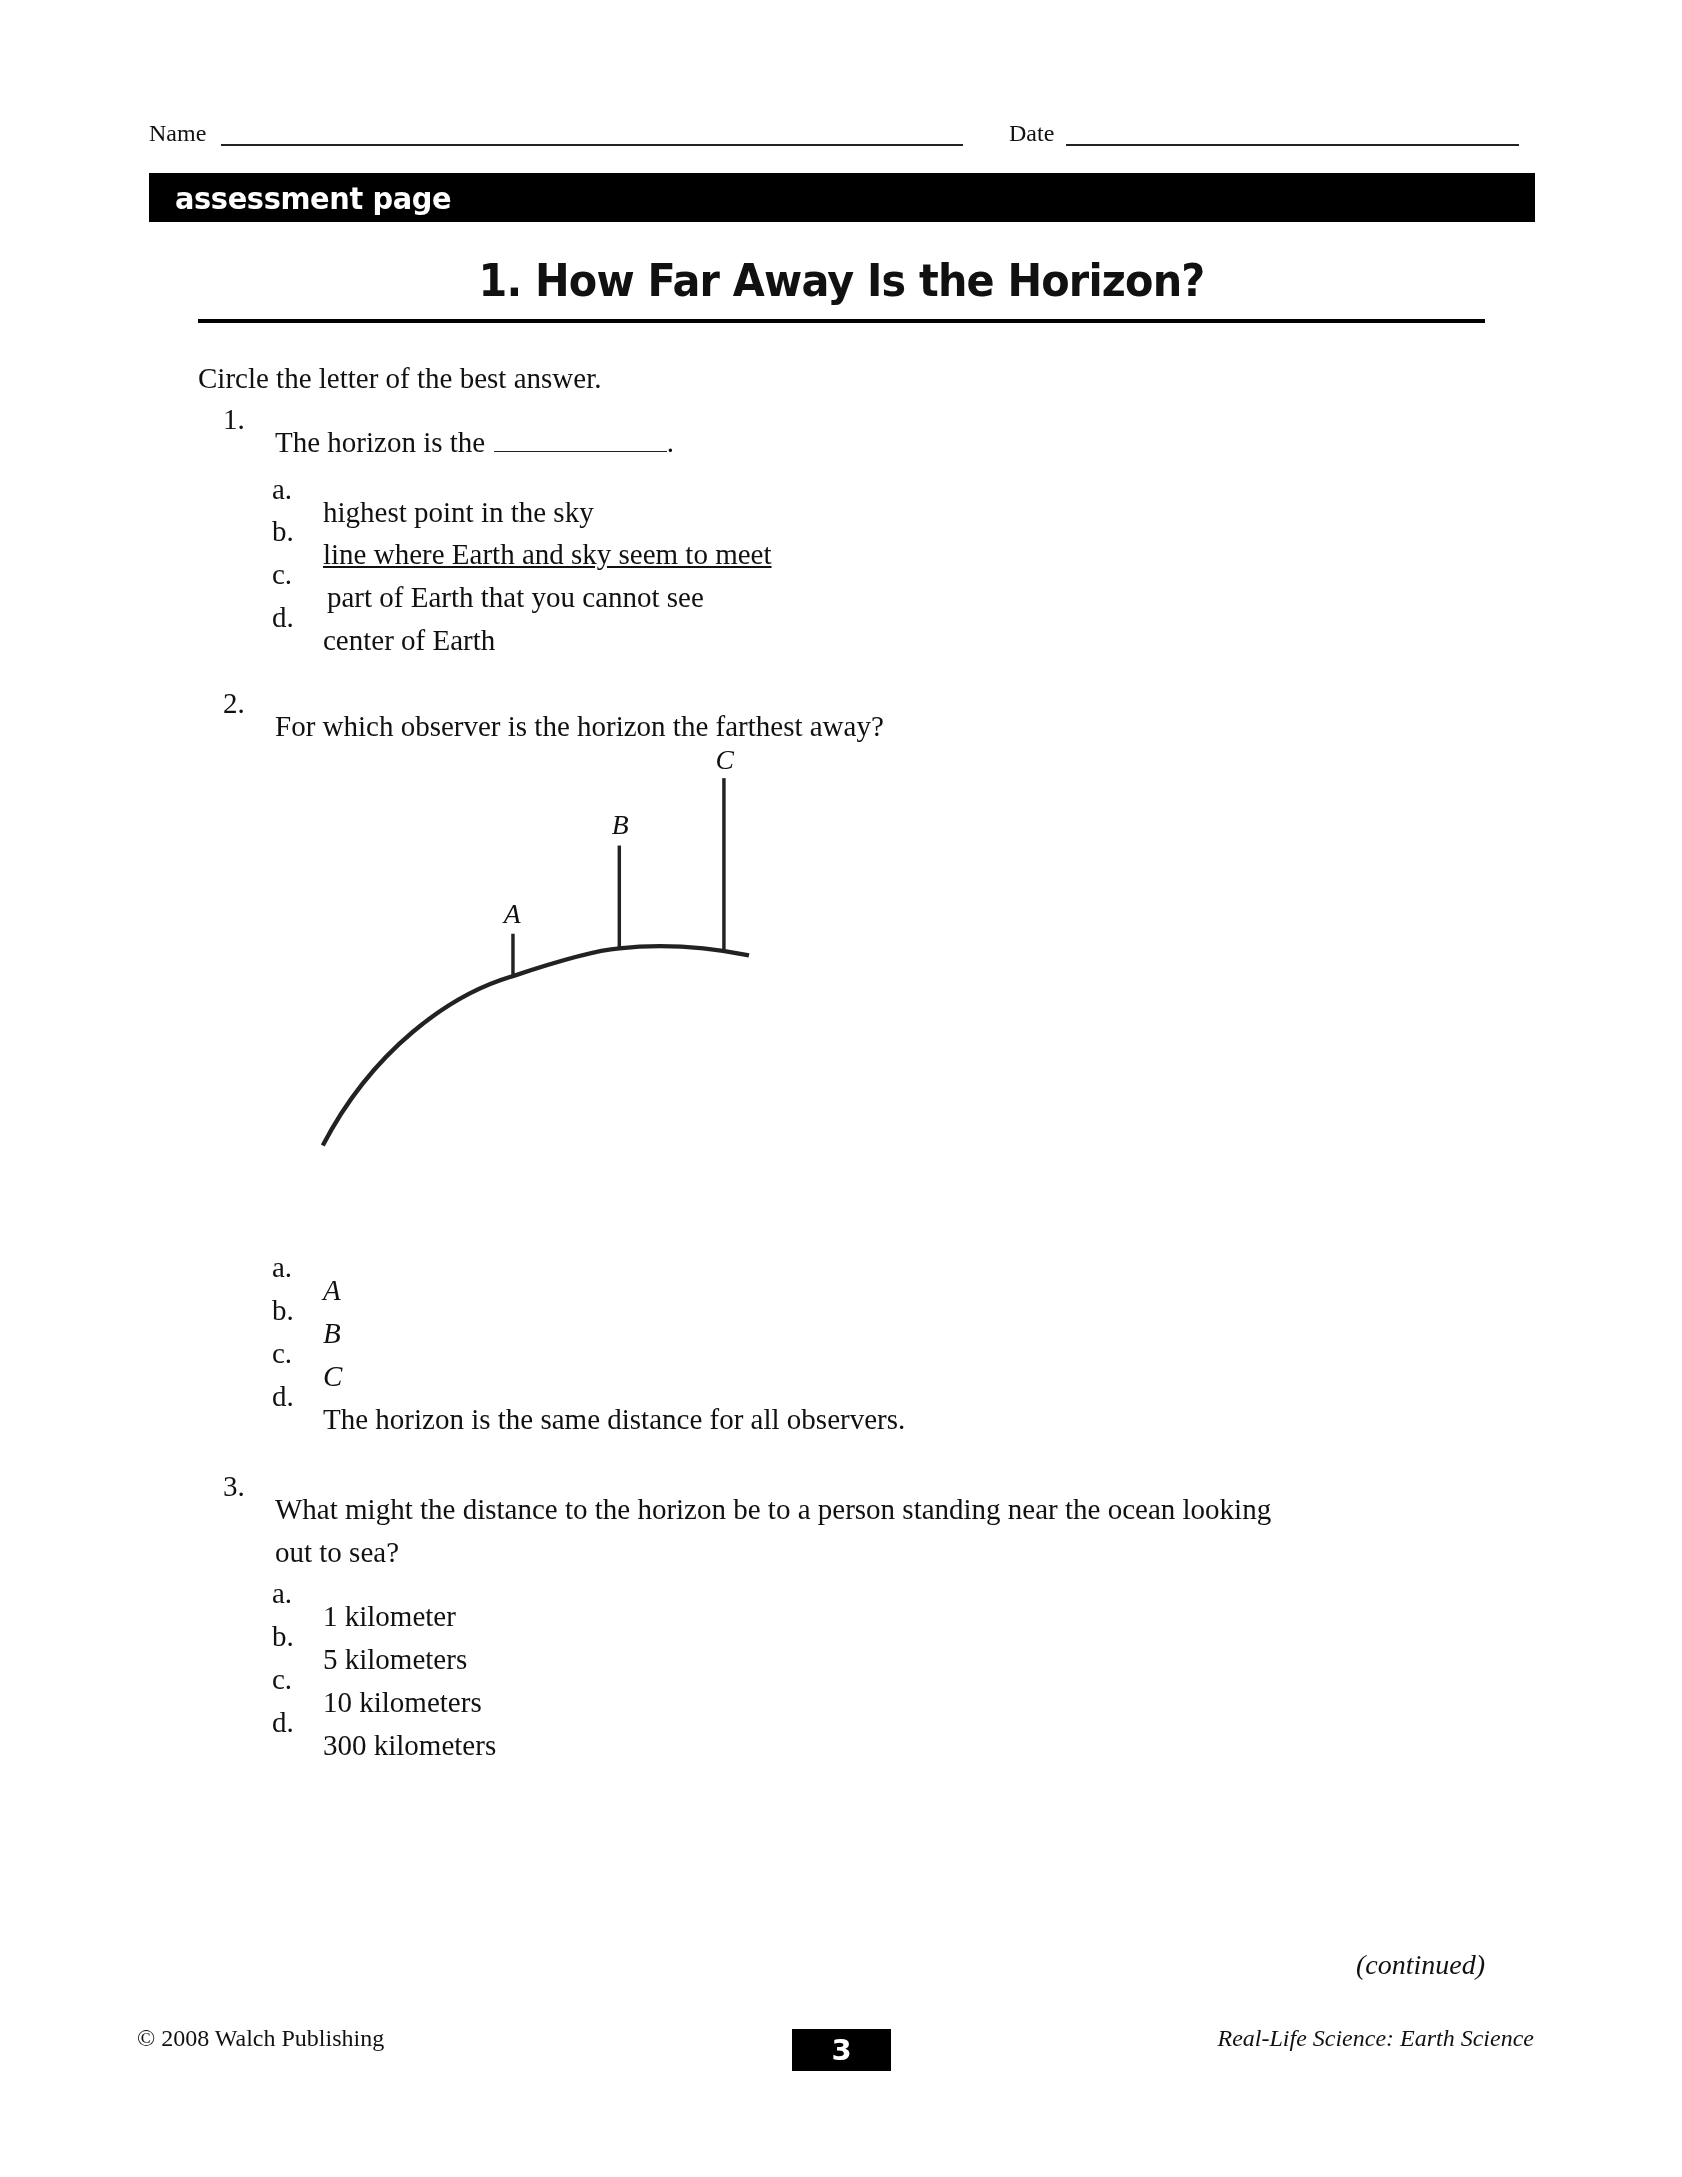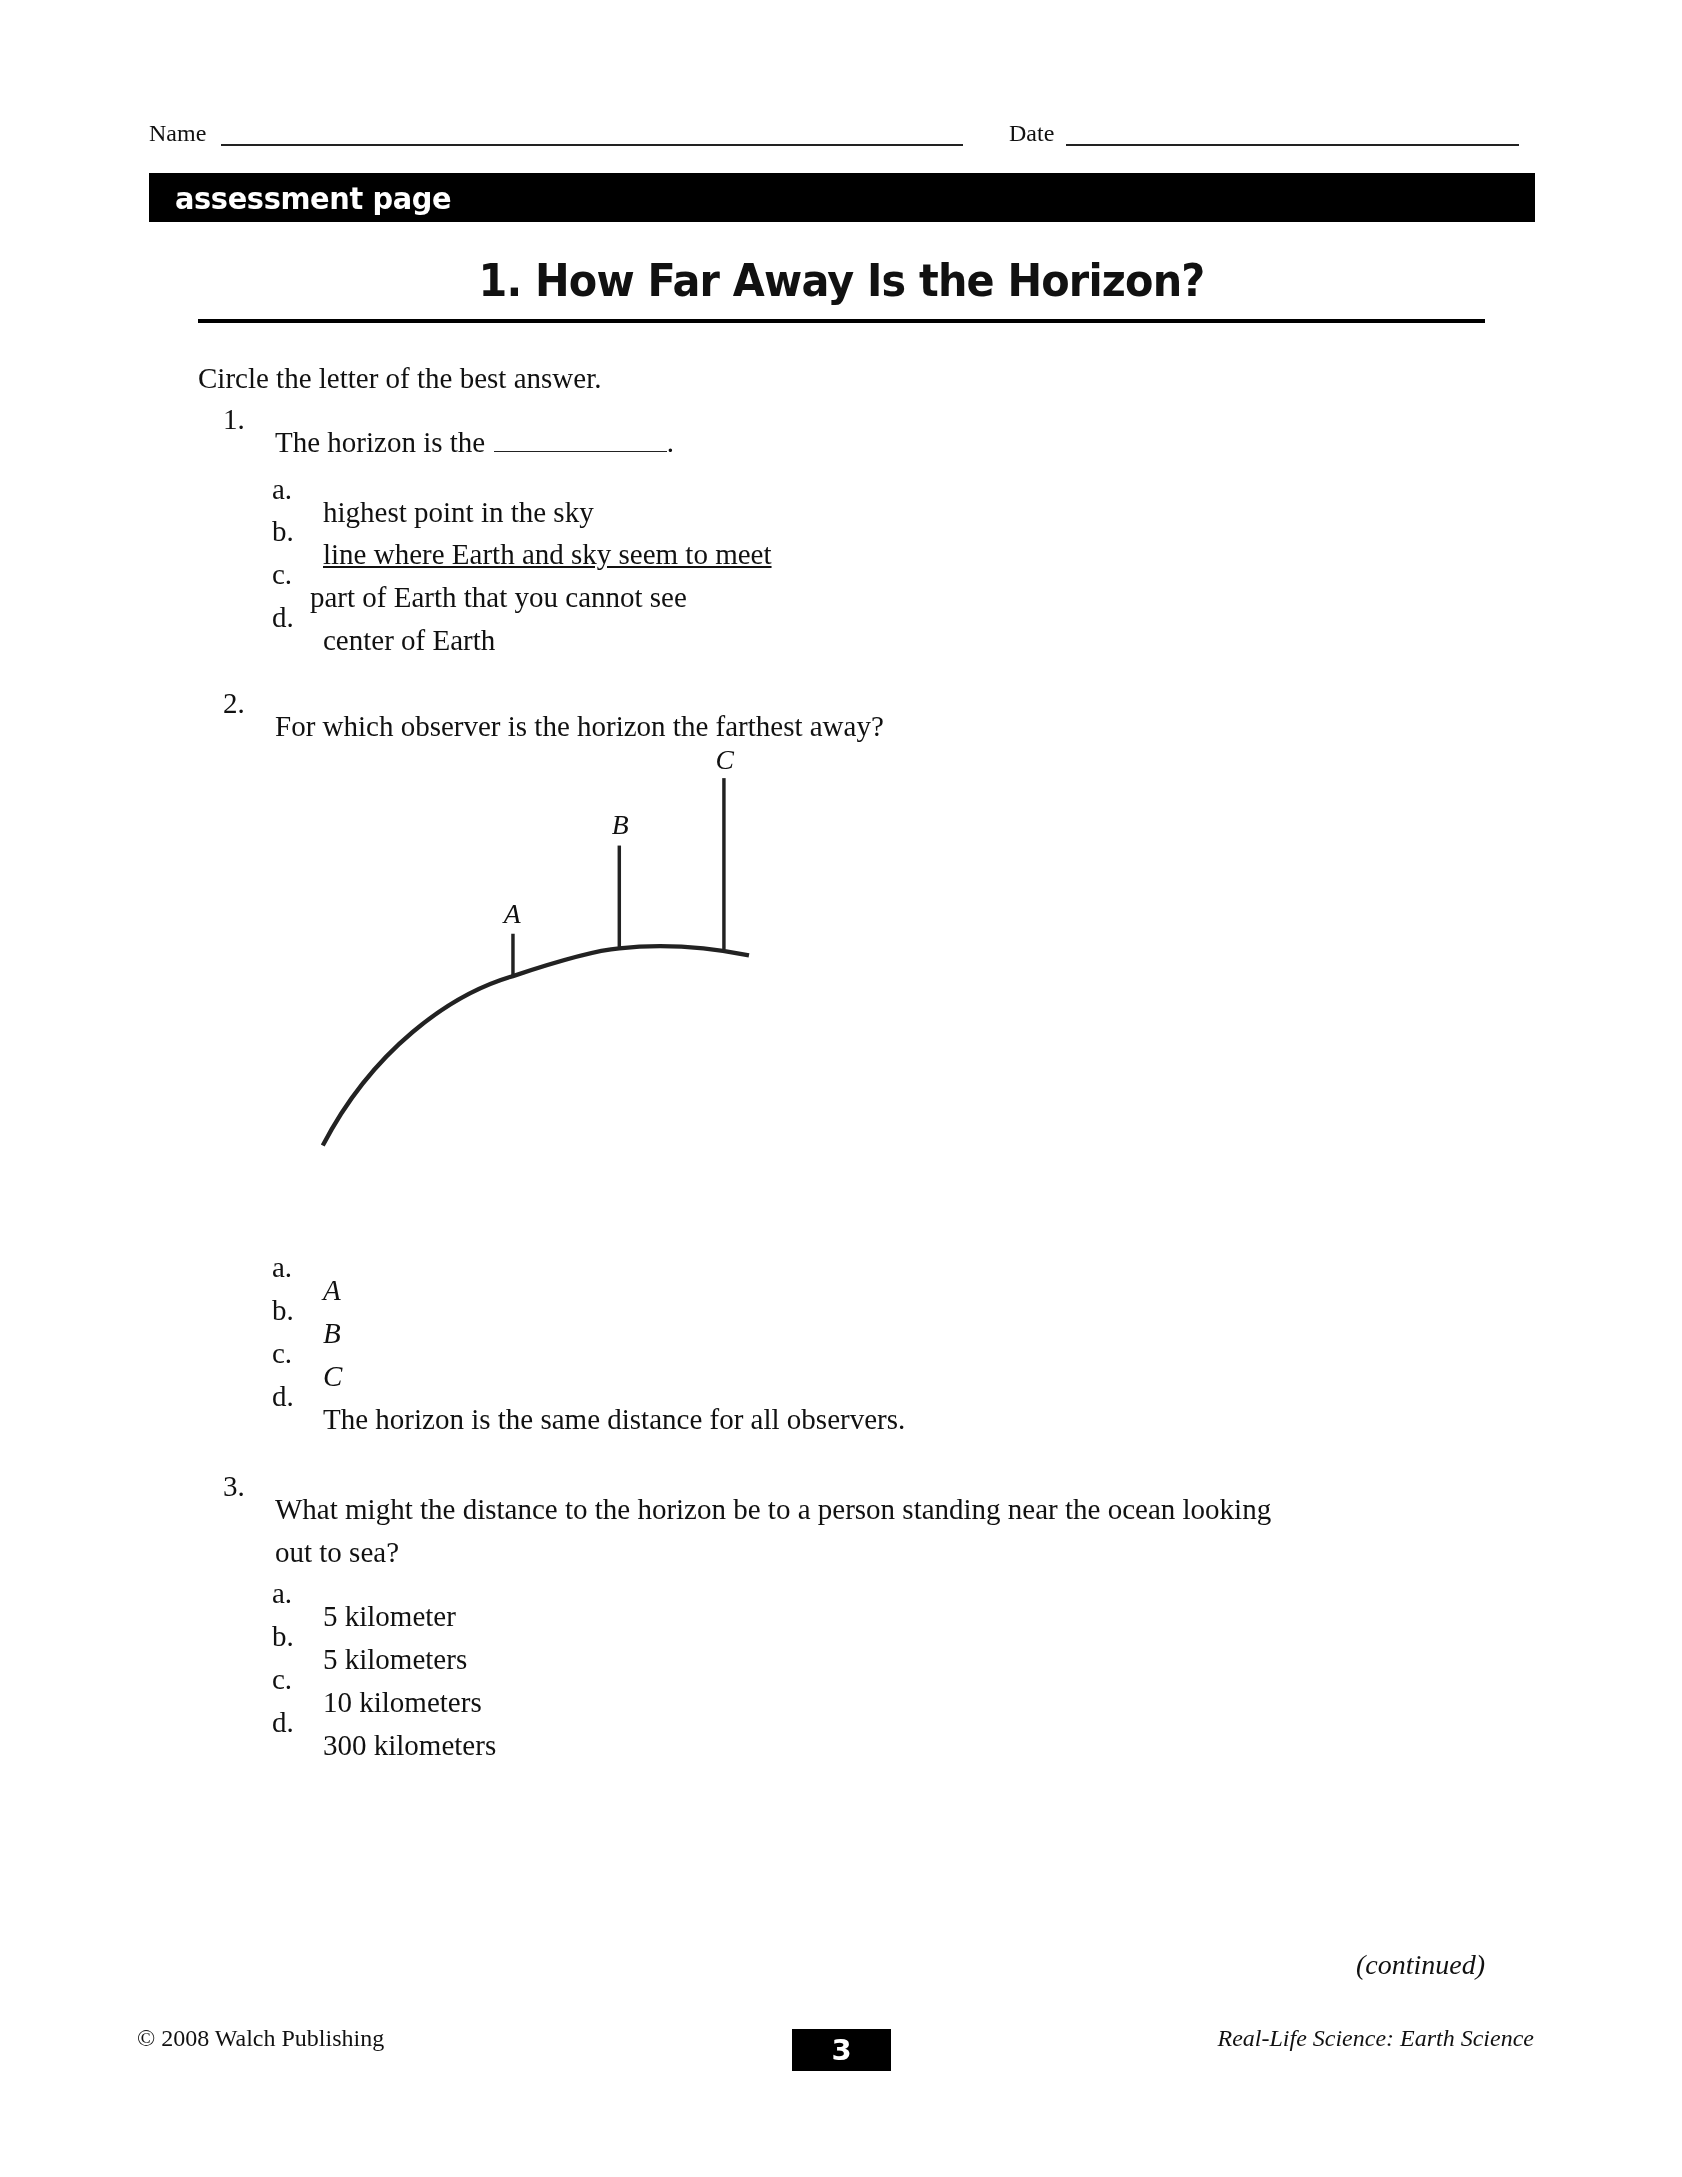--- a/index.html
+++ b/index.html
@@ -54,21 +54,21 @@
 <div class="abs serif qnum" style="left:223px; top:403px;">1.</div>
 <div class="abs serif body-text" style="left:275px; top:403px;">
   <span>The horizon is the</span><span class="blank"></span><span>.</span>
 </div>
 
 <div class="abs serif letter" style="left:272px; top:473px;">a.</div>
 <div class="abs serif body-text" style="left:323px; top:473px;">highest point in the sky</div>
 <div class="abs serif letter" style="left:272px; top:515px;">b.</div>
 <div class="abs serif body-text" style="left:323px; top:515px;text-decoration:underline;">line where Earth and sky seem to meet</div>
 <div class="abs serif letter" style="left:272px; top:558px;">c.</div>
-<div class="abs serif body-text" style="left:310px; top:558px;">part of Earth that you cannot see</div>
+<div class="abs serif body-text" style="left:327px; top:558px;">part of Earth that you cannot see</div>
 <div class="abs serif letter" style="left:272px; top:601px;">d.</div>
 <div class="abs serif body-text" style="left:323px; top:601px;">center of Earth</div>
 
 <div class="abs serif qnum" style="left:223px; top:687px;">2.</div>
 <div class="abs serif body-text" style="left:275px; top:687px;">For which observer is the horizon the farthest away?</div>
 
 <svg class="diagram" viewBox="0 0 1946 2518">
   <path d="M373,1325 C430,1215 520,1150 593,1129 C650,1110 690,1099 716,1097 C760,1092 810,1094 866,1105" fill="none" stroke="#222" stroke-width="5"></path>
   <line x1="593" y1="1080" x2="593" y2="1129" stroke="#222" stroke-width="4"></line>
   <line x1="716" y1="978" x2="716" y2="1097" stroke="#222" stroke-width="4"></line>
@@ -85,21 +85,21 @@
 <div class="abs serif letter" style="left:272px; top:1337px;">c.</div>
 <div class="abs serif body-text ital" style="left:323px; top:1337px;">C</div>
 <div class="abs serif letter" style="left:272px; top:1380px;">d.</div>
 <div class="abs serif body-text" style="left:323px; top:1380px;">The horizon is the same distance for all observers.</div>
 
 <div class="abs serif qnum" style="left:223px; top:1470px;">3.</div>
 <div class="abs serif body-text" style="left:275px; top:1470px;">What might the distance to the horizon be to a person standing near the ocean looking</div>
 <div class="abs serif body-text" style="left:275px; top:1513px;">out to sea?</div>
 
 <div class="abs serif letter" style="left:272px; top:1577px;">a.</div>
-<div class="abs serif body-text" style="left:323px; top:1577px;">5 kilometer</div>
+<div class="abs serif body-text" style="left:323px; top:1577px;">1 kilometer</div>
 <div class="abs serif letter" style="left:272px; top:1620px;">b.</div>
 <div class="abs serif body-text" style="left:323px; top:1620px;">5 kilometers</div>
 <div class="abs serif letter" style="left:272px; top:1663px;">c.</div>
 <div class="abs serif body-text" style="left:323px; top:1663px;">10 kilometers</div>
 <div class="abs serif letter" style="left:272px; top:1706px;">d.</div>
 <div class="abs serif body-text" style="left:323px; top:1706px;">300 kilometers</div>
 
 <div class="abs serif continued" style="right:198px; top:1949px;">(continued)</div>
 
 <div class="abs serif footer-left" style="left:137px; top:2025px;">© 2008 Walch Publishing</div>

